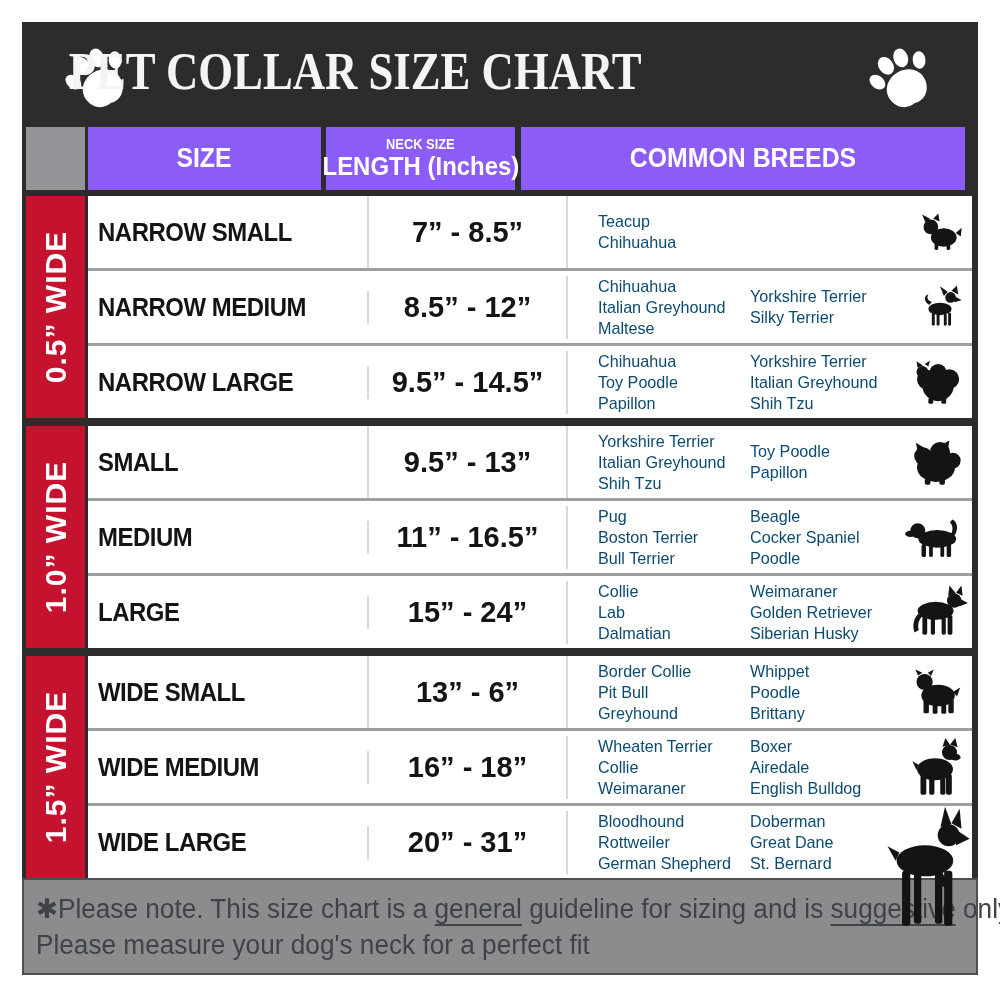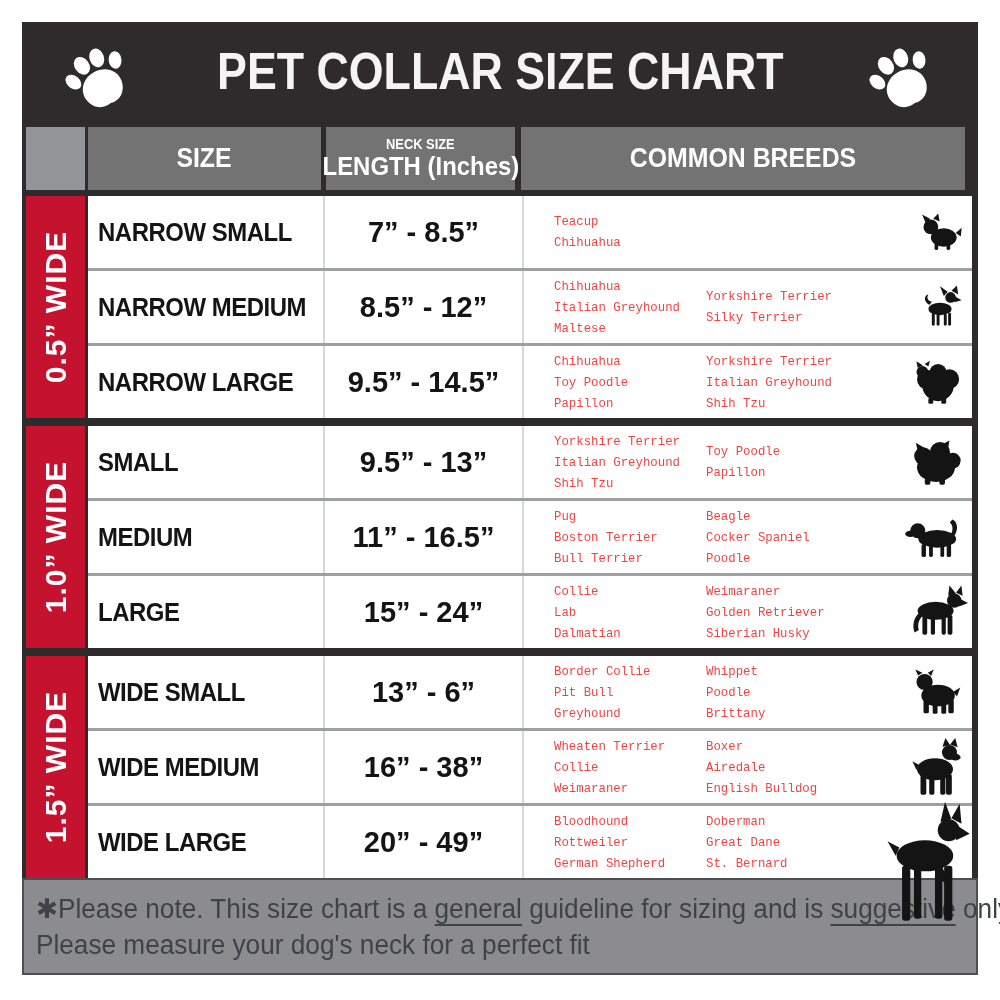--- a/index.html
+++ b/index.html
@@ -12,39 +12,39 @@
   .poster {
     position: absolute; left: 22px; top: 22px;
     width: 956px; height: 856px;
     background: #2d2b2b;
     z-index: 2;
   }
   
   .titlebar {
     position: absolute; top: 0; left: 0;
     width: 100%; height: 98px;
-    display: flex; align-items: center; justify-content: center;
+    display: flex; align-items: center;  font-family: Liberation Serif, serif;
   }
   .poster-title {
     color: #f4f4f4; font-weight: bold; font-size: 52px;
     letter-spacing: 0px; transform: scaleX(0.86); transform-origin: center;
     white-space: nowrap;
   }
   .paw { position: absolute; top: 17px; width: 80px; height: 66px; }
   .paw.left  { left: 36px; }
   .paw.right { right: 36px; }
   
   .header-row {
     position: absolute; top: 105px; left: 0;
     width: 100%; height: 63px;
     display: flex;
   }
   .corner-cell { margin-left: 4px; width: 59px; background: #939598; }
   .hcell {
-    background: #737373; color: #ffffff; font-weight: bold;
+    background: #8b5cf6; color: #ffffff; font-weight: bold;
     display: flex; align-items: center; justify-content: center;
     flex-direction: column;
   }
   .hcell-size   { margin-left: 3px; width: 233px; font-size: 27px; }
   .hcell-length { margin-left: 5px; width: 189px; }
   .hcell-breeds { margin-left: 6px; width: 444px; font-size: 27px; }
   .neck-size-label { font-size: 14px; font-weight: bold; line-height: 15px; }
   .length-label    { font-size: 26px; font-weight: bold; line-height: 28px; }
   .hlabel { transform: scaleX(0.92); transform-origin: center; white-space: nowrap; }
   
@@ -60,39 +60,39 @@
   }
   .rows {
     margin-left: 3px; width: 884px;
     display: flex; flex-direction: column;
     background: #9d9fa2;
   }
   .row {
     height: 72px; background: #ffffff;
     display: flex; position: relative;
   }
-  .row + .row { margin-top: 3px; }
+  .row + .row { margin-top: 3px; align-items: center; }
   .cell-size {
     width: 235px; box-sizing: border-box; padding-left: 10px;
     display: flex; align-items: center;
     font-weight: bold; font-size: 26px; color: #141414;
     letter-spacing: -0.5px; white-space: nowrap;
     transform-origin: left center;
   }
   .cell-size .sz { transform: scaleX(0.92); transform-origin: left center; display: inline-block; }
   .cell-length {
     width: 199px; box-sizing: border-box; border-left: 2px solid #d7d8d9;
     display: flex; align-items: center; justify-content: center;
-    font-weight: bold; font-size: 29px; color: #141414;
+    font-weight: bold; font-size: 29px; color: #141414; margin-left: 44px;
   }
   .cell-breeds {
     flex: 1; box-sizing: border-box; border-left: 2px solid #d7d8d9;
     position: relative;
     display: flex; align-items: center;
-    font-size: 13px; color: #ef4444; font-family: Liberation Mono, monospace;
+    font-size: 17px; color: #0c4a6e;
   }
   .bcol1 { margin-left: 30px; width: 152px; line-height: 21px; }
   .bcol2 { width: 168px; line-height: 21px; }
   .breed-line { white-space: nowrap; transform: scaleX(0.95); transform-origin: left center; }
   .dog-icon {
     position: absolute; right: 8px; top: 50%;
     transform: translateY(-50%);
     z-index: 5; line-height: 0;
   }
   .dog-icon svg { display: block; width: 100%; height: 100%; }
@@ -405,21 +405,21 @@
                     <polygon points="80,42 93,34 87,51"></polygon>
                   </g>
                 </svg>
               </span>
             </div>
           </div>
           <div class="row">
             <div class="cell-size">
               <span class="sz">WIDE MEDIUM</span>
             </div>
-            <div class="cell-length">16” - 38”</div>
+            <div class="cell-length">16” - 18”</div>
             <div class="cell-breeds">
               <div class="bcol1">
                 <div class="breed-line">Wheaten Terrier</div>
                 <div class="breed-line">Collie</div>
                 <div class="breed-line">Weimaraner</div>
               </div>
               <div class="bcol2">
                 <div class="breed-line">Boxer</div>
                 <div class="breed-line">Airedale</div>
                 <div class="breed-line">English Bulldog</div>
@@ -439,21 +439,21 @@
                     <polygon points="22,46 11,40 18,55"></polygon>
                   </g>
                 </svg>
               </span>
             </div>
           </div>
           <div class="row">
             <div class="cell-size">
               <span class="sz">WIDE LARGE</span>
             </div>
-            <div class="cell-length">20” - 49”</div>
+            <div class="cell-length">20” - 31”</div>
             <div class="cell-breeds">
               <div class="bcol1">
                 <div class="breed-line">Bloodhound</div>
                 <div class="breed-line">Rottweiler</div>
                 <div class="breed-line">German Shepherd</div>
               </div>
               <div class="bcol2">
                 <div class="breed-line">Doberman</div>
                 <div class="breed-line">Great Dane</div>
                 <div class="breed-line">St. Bernard</div>

